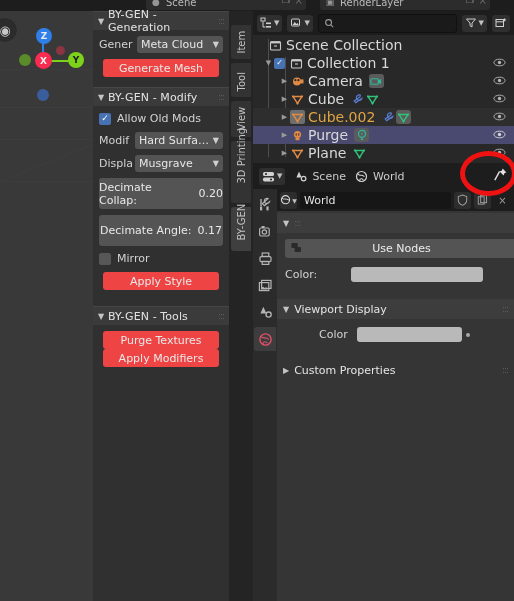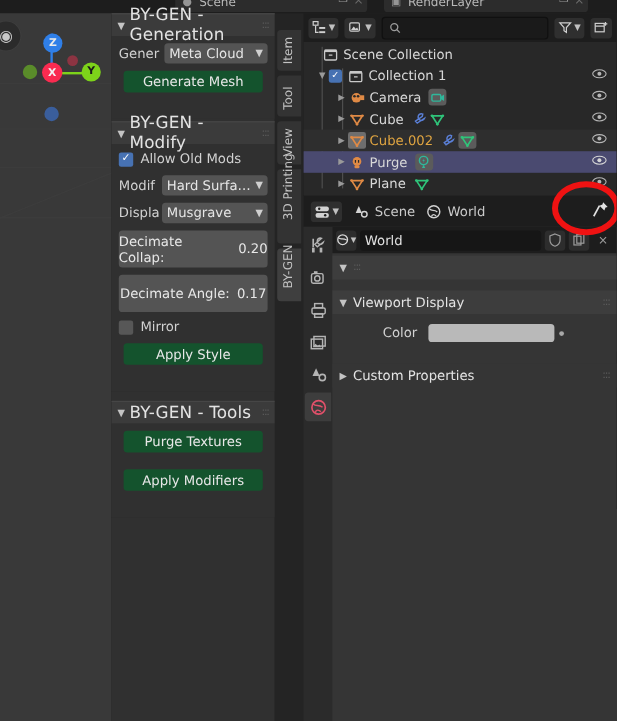--- a/index.html
+++ b/index.html
@@ -27,34 +27,34 @@
   .corner-btn{position:absolute;left:-8px;top:6px;width:24px;height:24px;border-radius:50%;
               background:#2b2b2b;border:1px solid #3d3d3d;color:#c8c8c8;font-size:13px;
               display:flex;align-items:center;justify-content:center;}
 
   
   .npanel{position:absolute;left:93px;top:11px;width:136px;height:590px;background:#303030;}
   .panel{margin:0 0 2px 0;background:#303030;}
   .phead{height:18px;background:#3b3b3b;display:flex;align-items:center;padding:0 5px;
          border-top:1px solid #464646;}
   .phead .tri{width:10px;font-size:8px;color:#c4c4c4;}
-  .phead .ptitle{font-size:14px;color:#e3e3e3;flex:1;letter-spacing:.1px;}
+  .phead .ptitle{font-size:11px;color:#e3e3e3;flex:1;letter-spacing:.1px;}
   .phead .grip{color:#5d5d5d;font-size:9px;letter-spacing:-1px;}
   .pbody{padding:6px 6px 8px 6px;background:#303030;}
   .row{display:flex;align-items:center;margin-bottom:6px;}
   .lbl{font-size:11px;color:#d2d2d2;white-space:nowrap;margin-right:4px;}
   .lbl.w34{width:34px;}
   .lbl.w32{width:32px;}
   .dropdown{flex:1;height:17px;background:#545454;border-radius:3px;display:flex;
             align-items:center;padding:0 4px;font-size:11px;color:#e6e6e6;position:relative;
             overflow:hidden;white-space:nowrap;}
   .dropdown .dv{flex:1;overflow:hidden;text-overflow:ellipsis;}
   .dropdown .chev{font-size:8px;color:#d0d0d0;margin-left:2px;}
-  .btn{height:18px;background:#14532d;border-radius:3px;display:flex;align-items:center;
-       justify-content:center;font-size:11px;color:#e8e8e8;margin-bottom:14px;}
+  .btn{height:18px;background:#ef4444;border-radius:3px;display:flex;align-items:center;
+       justify-content:center;font-size:11px;color:#e8e8e8;margin-bottom:0;}
   .btn.narrow{margin-left:4px;margin-right:4px;}
   .slider{height:31px;background:#545454;border-radius:3px;display:flex;align-items:center;
           justify-content:center;font-size:11px;color:#e8e8e8;margin-bottom:6px;gap:6px;}
   .cbrow{display:flex;align-items:center;margin-bottom:7px;}
   .cbox{width:12px;height:12px;border-radius:2px;background:#4772b3;margin-right:6px;
         display:flex;align-items:center;justify-content:center;color:#fff;font-size:9px;line-height:1;}
   .cbox.off{background:#575757;}
 
   
   .vtabs{position:absolute;left:229px;top:11px;width:24px;height:590px;background:#242424;}
@@ -71,21 +71,21 @@
   .hbtn .chev{font-size:7px;color:#c0c0c0;}
   .search{flex:1;height:17px;background:#1a1a1a;border-radius:3px;display:flex;align-items:center;
           padding:0 5px;gap:4px;color:#8a8a8a;font-size:10px;border:1px solid #101010;}
   .ol-rows{padding-top:1px;}
   .orow{height:18px;display:flex;align-items:center;padding-left:4px;position:relative;}
   .orow.sel{background:#4a4a70;}
   .orow.sel2{background:#2e2e2e;}
   .tri-s{width:11px;font-size:7px;color:#9a9a9a;text-align:center;}
   .ochk{width:11px;height:11px;border-radius:2px;background:#4772b3;margin-right:4px;
         display:flex;align-items:center;justify-content:center;color:#fff;font-size:8px;line-height:1;}
-  .oname{font-size:11px;color:#d8d8d8;margin-left:3px;white-space:nowrap;}
+  .oname{font-size:14px;color:#d8d8d8;margin-left:3px;white-space:nowrap;}
   .oname.amber{color:#e0a541;}
   .eye{position:absolute;right:8px;color:#b0b0b0;font-size:10px;}
   .tagico{margin-left:6px;display:inline-flex;align-items:center;}
   .ibox{width:15px;height:14px;border-radius:3px;display:flex;align-items:center;justify-content:center;}
   .treeline{position:absolute;background:#4e4e4e;width:1px;}
 
   
   .props{position:absolute;left:253px;top:163px;width:261px;height:438px;background:#303030;}
   .pr-head{height:26px;background:#1d1d1d;display:flex;align-items:center;padding:0 6px;gap:9px;}
   .pr-crumb{display:flex;align-items:center;gap:5px;font-size:11px;color:#cacaca;}
@@ -594,20 +594,35 @@
           </svg>
         </span>
         <span class="idbtn" style="background:transparent;">×</span>
       </div>
 
       <div class="sec">
         <div class="sechead">
           <span class="tri">▼</span>
           <span class="grip">:::</span>
         </div>
+        <div class="secbody">
+          <div class="usenodes">
+            <span class="nico">
+              <svg width="13" height="13" viewBox="0 0 13 13" aria-hidden="true">
+                <rect x="1.4" y="2" width="6.4" height="5" rx="1" fill="#2a2a2a"></rect>
+                <rect x="4.6" y="6" width="6.4" height="5" rx="1" fill="#2a2a2a"></rect>
+              </svg>
+            </span>
+            <span>Use Nodes</span>
+          </div>
+          <div class="fieldrow">
+            <span class="fl">Color:</span>
+            <span class="swatch" style="margin-left:34px;width:132px;"></span>
+          </div>
+        </div>
       </div>
 
       <div class="sec" style="margin-top:9px;">
         <div class="sechead">
           <span class="tri">▼</span>
           <span class="st">Viewport Display</span>
           <span class="grip">:::</span>
         </div>
         <div class="secbody" style="padding-top:8px;">
           <div class="fieldrow" style="margin-top:0;padding-left:34px;">

